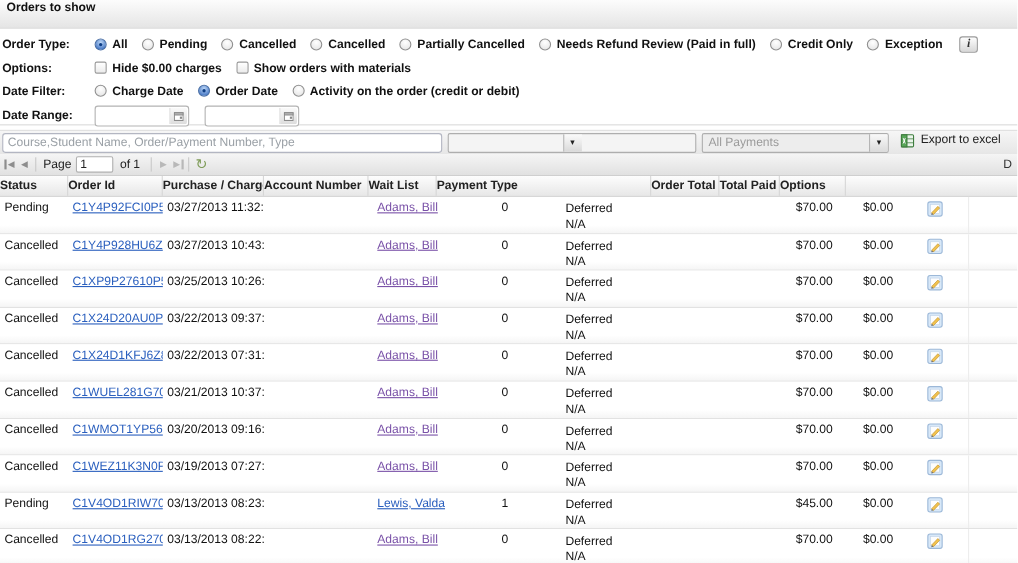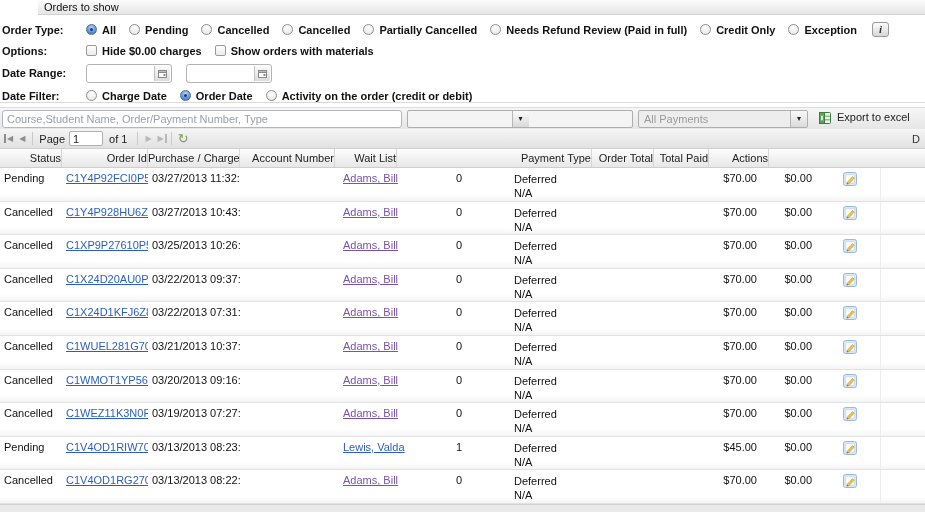--- a/index.html
+++ b/index.html
@@ -3,24 +3,23 @@
 <meta charset="utf-8">
 <style>
   * { box-sizing: border-box; }
   html,body { margin:0; padding:0; }
   body {
     width:925px; height:512px; overflow:hidden; position:relative;
     background:#fff; color:#111;
     font-family:"Liberation Sans", sans-serif; font-size:11px;
   }
   .panel-header {
-    height:15px; padding:1px 0 0 6px; font-weight:normal; font-size:11px;
+    height:26px; padding:1px 0 0 6px; font-weight:bold; font-size:11px;
     background:linear-gradient(#fcfcfc,#e5e5e5);
     border-bottom:1px solid #d2d2d2;
-    margin-left:38px;
   }
   
   .filters { padding:4px 0 0 2px; border-bottom:1px solid #dadada; height:88px; }
   .frow { display:flex; align-items:center; height:21px; }
   .frow.dr { height:24px; }
   .flabel { width:84px; font-weight:bold; flex:0 0 84px; }
   .fcontent { display:flex; align-items:center; flex-wrap:nowrap; }
   .radio-item, .check-item { display:inline-flex; align-items:center; margin-right:13px; cursor:default; }
   .radio {
     width:11px; height:11px; border-radius:50%; border:1px solid #8f8f8f;
@@ -102,21 +101,21 @@
   }
   .of-label { margin:0 6px 0 6px; color:#222; }
   .refresh { font-size:13px; color:#7f9c59; line-height:13px; margin-left:2px; }
   .disp { margin-left:auto; color:#333; padding-right:1px; }
   
   .ghead {
     display:flex; height:19px;
     background:linear-gradient(#fdfdfd,#e7e7e7); border-bottom:1px solid #cecece;
   }
   .hcell {
-    padding-top:3px; text-align:right; font-weight:normal; color:#222;
+    padding-top:3px; text-align:left; font-weight:bold; color:#222;
     border-right:1px solid #d6d6d6; overflow:hidden; white-space:nowrap;
   }
   .hcell.filler { border-right:none; }
   .trow {
     display:flex; height:33.6px;
     background:linear-gradient(#ffffff 78%, #f5f5f5);
     border-bottom:1px solid #e2e2e2;
   }
   .cell { padding:4px 4px 0 4px; overflow:hidden; white-space:nowrap; }
   .cell.ac { text-align:center; }
@@ -182,20 +181,37 @@
           <span class="check-item">
             <span class="checkbox"></span>
             <span class="rlabel">Hide $0.00 charges</span>
           </span>
           <span class="check-item">
             <span class="checkbox"></span>
             <span class="rlabel">Show orders with materials</span>
           </span>
         </div>
     </div>
+    <div class="frow">
+      <div class="flabel">Date Filter:</div>
+      <div class="fcontent" id="date-filter-options">
+          <span class="radio-item">
+            <span class="radio"></span>
+            <span class="rlabel">Charge Date</span>
+          </span>
+          <span class="radio-item">
+            <span class="radio selected"></span>
+            <span class="rlabel">Order Date</span>
+          </span>
+          <span class="radio-item">
+            <span class="radio"></span>
+            <span class="rlabel">Activity on the order (credit or debit)</span>
+          </span>
+        </div>
+    </div>
     <div class="frow dr">
       <div class="flabel">Date Range:</div>
       <div class="fcontent">
         <span class="datefield">
           <input value="" style="">
           <span class="date-trigger">
             <svg width="9" height="9" viewBox="0 0 9 9">
                 <rect x="0.5" y="1.5" width="8" height="7" fill="#fff" stroke="#8a8a8a"></rect>
                 <rect x="0.5" y="1.5" width="8" height="2" fill="#bdbdbd" stroke="#8a8a8a"></rect>
                 <rect x="5.5" y="5" width="2" height="2" fill="#8a8a8a"></rect>
@@ -206,37 +222,20 @@
           <input value="" style="">
           <span class="date-trigger">
             <svg width="9" height="9" viewBox="0 0 9 9">
                 <rect x="0.5" y="1.5" width="8" height="7" fill="#fff" stroke="#8a8a8a"></rect>
                 <rect x="0.5" y="1.5" width="8" height="2" fill="#bdbdbd" stroke="#8a8a8a"></rect>
                 <rect x="5.5" y="5" width="2" height="2" fill="#8a8a8a"></rect>
               </svg>
           </span>
         </span>
       </div>
-    </div>
-    <div class="frow">
-      <div class="flabel">Date Filter:</div>
-      <div class="fcontent" id="date-filter-options">
-          <span class="radio-item">
-            <span class="radio"></span>
-            <span class="rlabel">Charge Date</span>
-          </span>
-          <span class="radio-item">
-            <span class="radio selected"></span>
-            <span class="rlabel">Order Date</span>
-          </span>
-          <span class="radio-item">
-            <span class="radio"></span>
-            <span class="rlabel">Activity on the order (credit or debit)</span>
-          </span>
-        </div>
     </div>
   </div>
 
   <div class="gap"></div>
 
   <div class="toolbar">
     <input class="search-input" placeholder="Course,Student Name, Order/Payment Number, Type" style="">
     <div class="combo grouping">
       <span class="ctext">No Grouping</span>
       <span class="ctrigger">▾</span>
@@ -276,21 +275,21 @@
 
   <div class="ghead" id="grid-header">
       <div class="hcell" style="width: 62px;">Status</div>
       <div class="hcell" style="width: 86px;">Order Id</div>
       <div class="hcell" style="width: 92px;">Purchase / Charge Date</div>
       <div class="hcell" style="width: 95px;">Account Number</div>
       <div class="hcell" style="width: 62px;">Wait List</div>
       <div class="hcell" style="width: 195px;">Payment Type</div>
       <div class="hcell" style="width: 62px;">Order Total</div>
       <div class="hcell" style="width: 55px;">Total Paid</div>
-      <div class="hcell" style="width: 60px;">Actions</div>
+      <div class="hcell" style="width: 60px;">Options</div>
       <div class="hcell filler" style="width: 45px;"></div>
     </div>
   <div id="grid-body">
       <div class="trow">
         <div class="cell" style="width: 62px;">Pending</div>
         <div class="cell ac" style="width: 86px;"><span class="link">C1Y4P92FCI0P5V6</span></div>
         <div class="cell" style="width: 92px;">03/27/2013 11:32:04 ...</div>
         <div class="cell" style="width: 95px;"></div>
         <div class="cell customer" style="width: 111px;"><span class="link visited">Adams, Bill</span></div>
         <div class="cell wait" style="width: 62px;">0</div>

